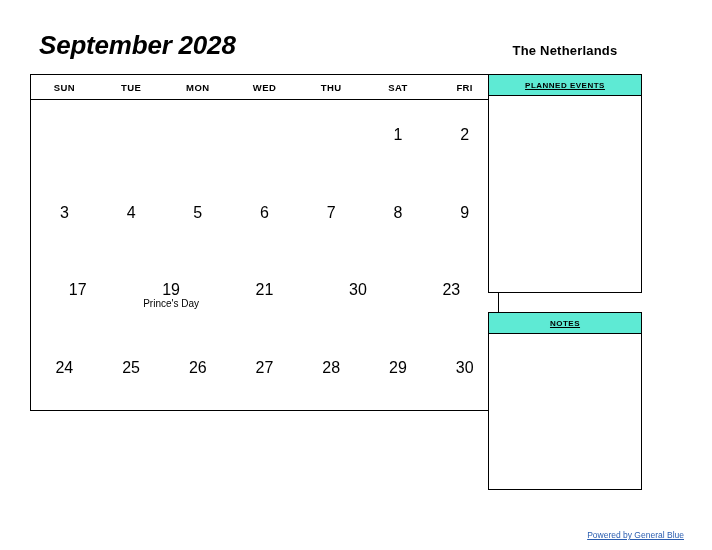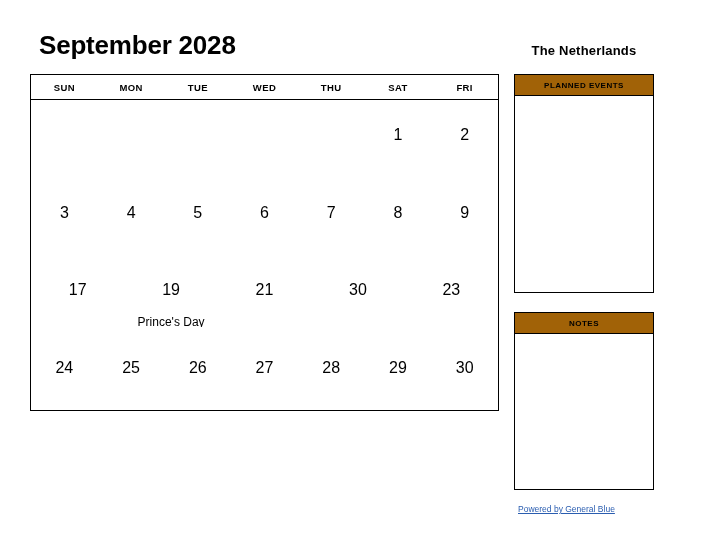--- a/index.html
+++ b/index.html
@@ -24,20 +24,21 @@
     width: 469px;
   }
 
   #page-title {
     font-size: 26px;
     font-weight: bold;
     letter-spacing: -0.2px;
     line-height: 30px;
     margin: 0 0 14px 9px;
     white-space: nowrap;
+    font-style: italic;
   }
 
   #calendar-box {
     border: 1.5px solid #000000;
     width: 100%;
     box-sizing: border-box;
     background: #ffffff;
   }
 
   #weekday-header {
@@ -68,93 +69,95 @@
     box-sizing: border-box;
   }
   .day-number {
     font-size: 16px;
     line-height: 18px;
     font-weight: normal;
     display: block;
   }
   .day-event {
     display: block;
-    font-size: 12px;
+    font-size: 10px;
     line-height: 10px;
-    margin-top: 18px;
+    margin-top: 0;
     padding: 0 2px;
     white-space: nowrap;
     overflow: hidden;
   }
   .day-cell.empty .day-number { visibility: hidden; }
 
   
   #side-column {
     position: absolute;
-    left: 514px;
+    left: 488px;
     top: 30px;
-    width: 140px;
+    width: 154px;
   }
 
   #country-title {
     font-size: 13px;
     font-weight: bold;
     text-align: center;
     letter-spacing: 0.2px;
     line-height: 18px;
     margin: 12px 0 14px 0;
     white-space: nowrap;
   }
 
   .side-panel {
     border: 1.5px solid #000000;
     box-sizing: border-box;
-    background: #a16207;
+    background: #5eead4;
     margin-bottom: 19px;
+    text-decoration: underline;
   }
   .side-panel-header {
     border-bottom: 1.5px solid #000000;
     text-align: center;
     font-size: 8px;
     font-weight: bold;
     letter-spacing: 0.5px;
     padding: 6px 0 5px 0;
   }
   .side-panel-body {
     background: #ffffff;
   }
   #planned-events-panel .side-panel-body { height: 196px; }
   #notes-panel .side-panel-body { height: 155px; }
 
   
   #footer {
     position: absolute;
     left: 518px;
-    top: 498px;
+    top: 524px;
     width: 166px;
+    text-align: right;
   }
   #powered-by-link {
     font-size: 8.5px;
     color: #2a5db0;
     text-decoration: underline;
     white-space: nowrap;
   }
 </style>
 </head>
 <body>
 
 <div id="calendar-panel">
 
   <div id="page-title">September 2028</div>
 
   <div id="calendar-box">
     <div id="weekday-header">
         <div class="weekday-cell">SUN</div>
+        <div class="weekday-cell">TUE</div>
         <div class="weekday-cell">MON</div>
-        <div class="weekday-cell">TUE</div>
         <div class="weekday-cell">WED</div>
         <div class="weekday-cell">THU</div>
         <div class="weekday-cell">SAT</div>
         <div class="weekday-cell">FRI</div>
       </div>
     <div id="weeks">
         <div class="week-row">
           <div class="day-cell empty">
             <span class="day-number"></span>
           </div>

